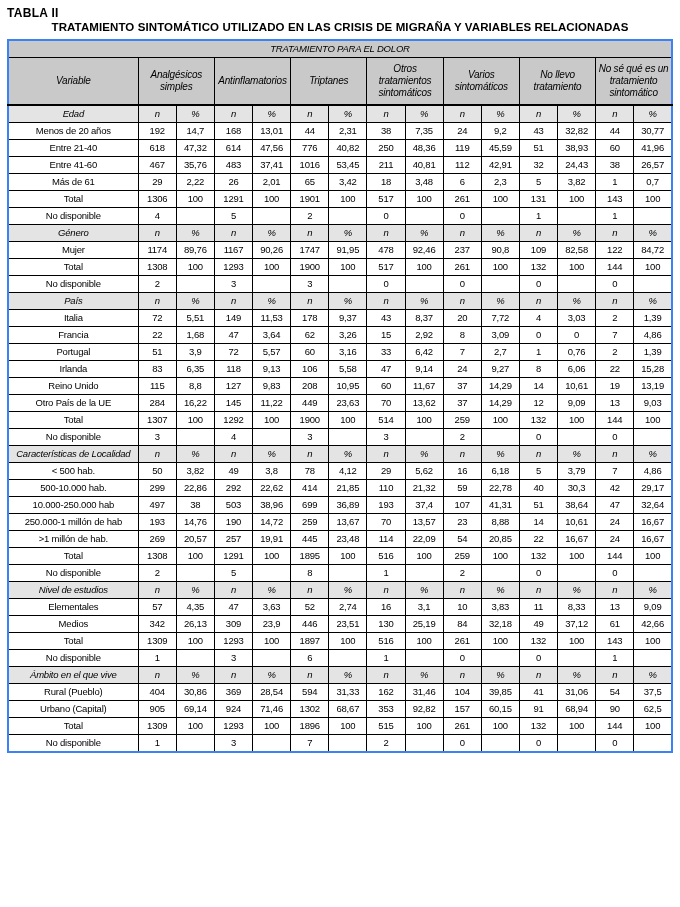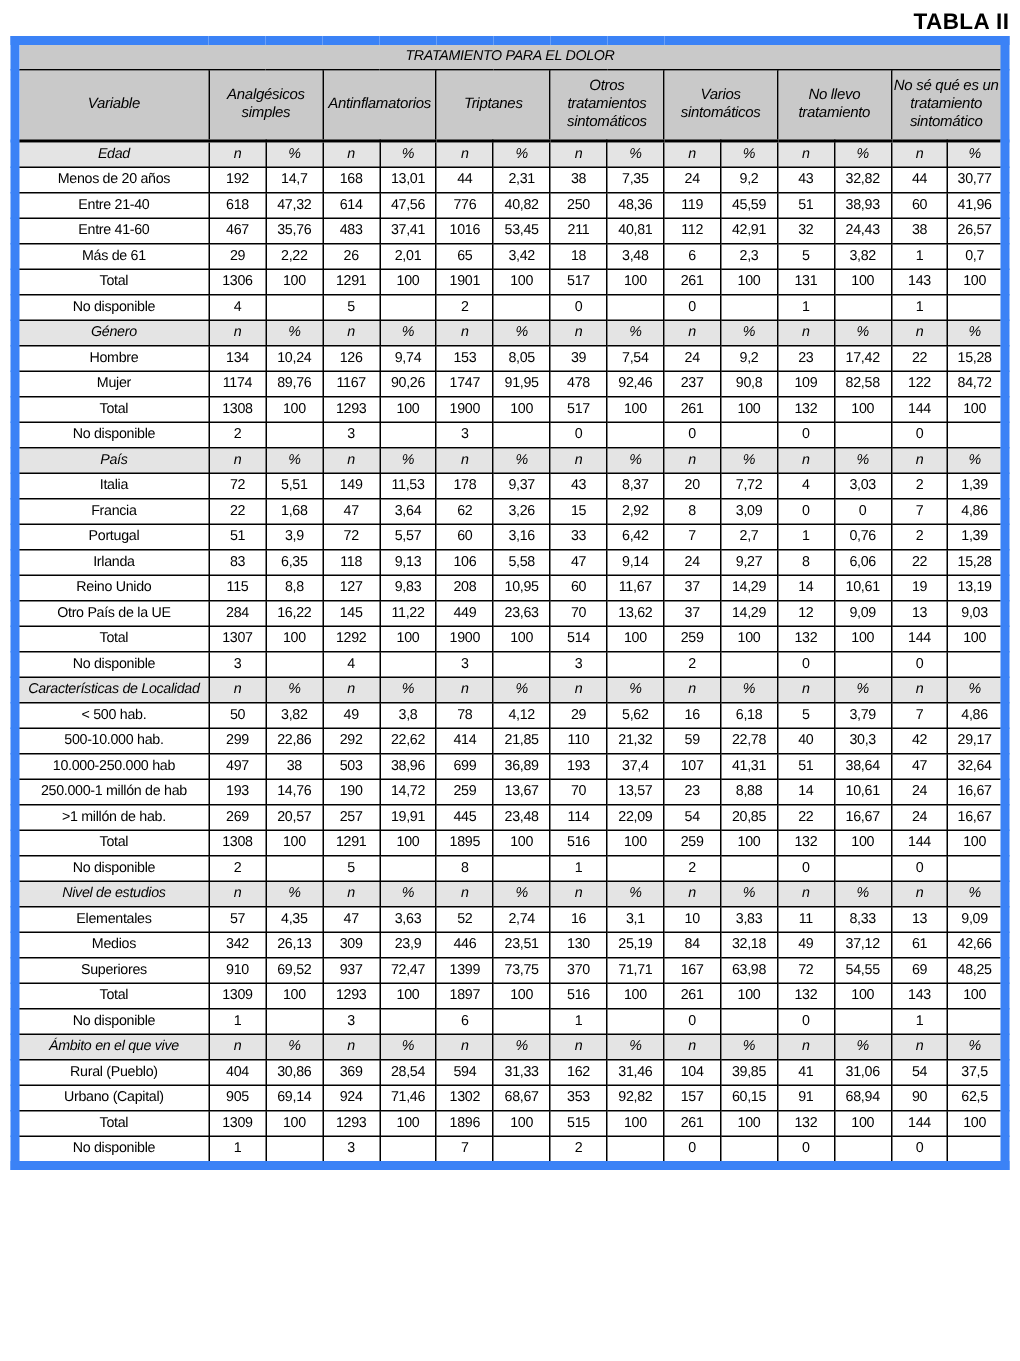--- a/index.html
+++ b/index.html
@@ -10,37 +10,37 @@
     color: #000;
   }
   .page {
     width: 680px;
     height: 907px;
     box-sizing: border-box;
     padding: 4px 7px 6px 7px;
     background: #fff;
   }
   .title {
-    text-align: right;
+    text-align: left;
     font-weight: bold;
-    font-size: 15px;
+    font-size: 12px;
     letter-spacing: 0.3px;
     margin: 2px 0 1px 0;
   }
   .subtitle {
     text-align: center;
     font-weight: bold;
     font-size: 11.5px;
     letter-spacing: 0.1px;
     margin: 0 0 6px 0;
   }
   table.main {
     width: 100%;
     border-collapse: collapse;
-    border: 6px solid #3b82f6;
+    border: 2px solid #3b82f6;
     table-layout: fixed;
   }
   table.main td {
     border: 1px solid #000;
     font-size: 9.5px;
     text-align: center;
     padding: 0 1px;
     height: 16px;
     line-height: 1.2;
     overflow: hidden;
@@ -68,20 +68,21 @@
   td.lbl {
     text-align: left;
     padding-left: 4px;
   }
 </style>
 </head>
 <body>
 
 <div class="page">
   <div class="title">TABLA II</div>
+  <div class="subtitle">TRATAMIENTO SINTOMÁTICO UTILIZADO EN LAS CRISIS DE MIGRAÑA Y VARIABLES RELACIONADAS</div>
   <table class="main">
     <colgroup>
         <col style="width: 19.6%;">
         <col style="width: 5.74286%;">
         <col style="width: 5.74286%;">
         <col style="width: 5.74286%;">
         <col style="width: 5.74286%;">
         <col style="width: 5.74286%;">
         <col style="width: 5.74286%;">
         <col style="width: 5.74286%;">
@@ -237,37 +238,20 @@
           <td class="shead">n</td>
           <td class="shead">%</td>
           <td class="shead">n</td>
           <td class="shead">%</td>
           <td class="shead">n</td>
           <td class="shead">%</td>
           <td class="shead">n</td>
           <td class="shead">%</td>
         </tr>
         <tr>
-          <td class="lbl">Hombre</td>
-          <td>134</td>
-          <td>10,24</td>
-          <td>126</td>
-          <td>9,74</td>
-          <td>153</td>
-          <td>8,05</td>
-          <td>39</td>
-          <td>7,54</td>
-          <td>24</td>
-          <td>9,2</td>
-          <td>23</td>
-          <td>17,42</td>
-          <td>22</td>
-          <td>15,28</td>
-        </tr>
-        <tr>
           <td class="lbl">Mujer</td>
           <td>1174</td>
           <td>89,76</td>
           <td>1167</td>
           <td>90,26</td>
           <td>1747</td>
           <td>91,95</td>
           <td>478</td>
           <td>92,46</td>
           <td>237</td>
@@ -645,37 +629,20 @@
           <td>130</td>
           <td>25,19</td>
           <td>84</td>
           <td>32,18</td>
           <td>49</td>
           <td>37,12</td>
           <td>61</td>
           <td>42,66</td>
         </tr>
         <tr>
-          <td class="lbl">Superiores</td>
-          <td>910</td>
-          <td>69,52</td>
-          <td>937</td>
-          <td>72,47</td>
-          <td>1399</td>
-          <td>73,75</td>
-          <td>370</td>
-          <td>71,71</td>
-          <td>167</td>
-          <td>63,98</td>
-          <td>72</td>
-          <td>54,55</td>
-          <td>69</td>
-          <td>48,25</td>
-        </tr>
-        <tr>
           <td class="lbl">Total</td>
           <td>1309</td>
           <td>100</td>
           <td>1293</td>
           <td>100</td>
           <td>1897</td>
           <td>100</td>
           <td>516</td>
           <td>100</td>
           <td>261</td>

